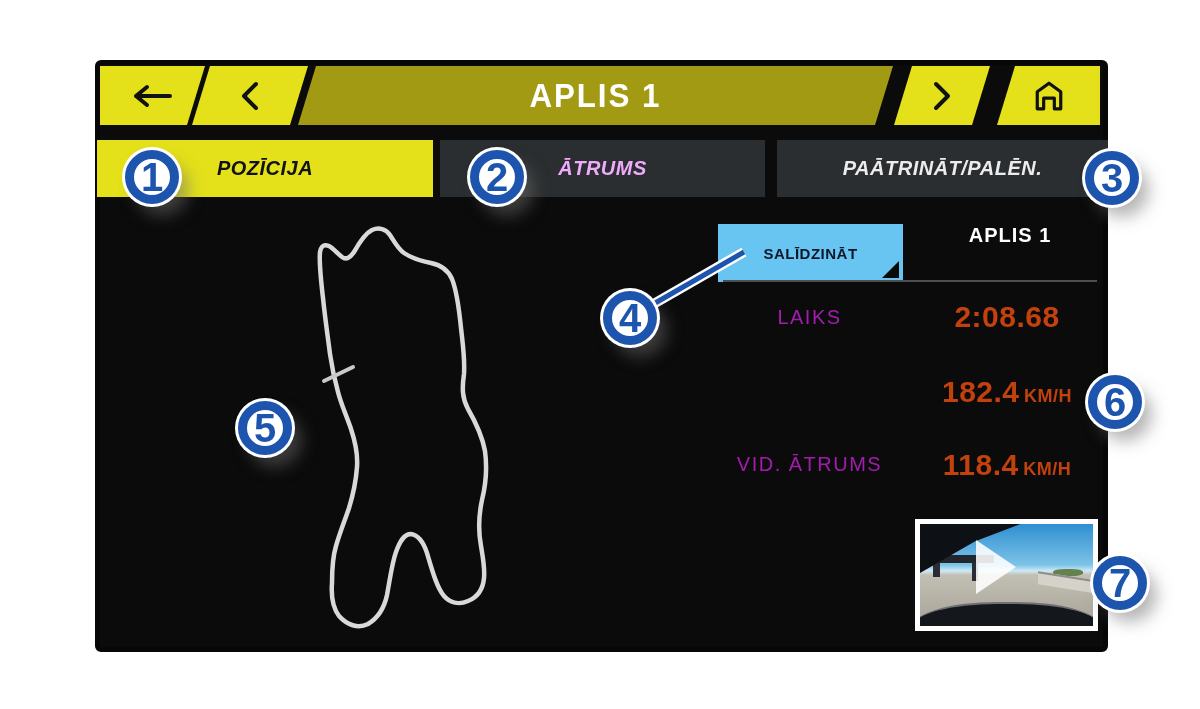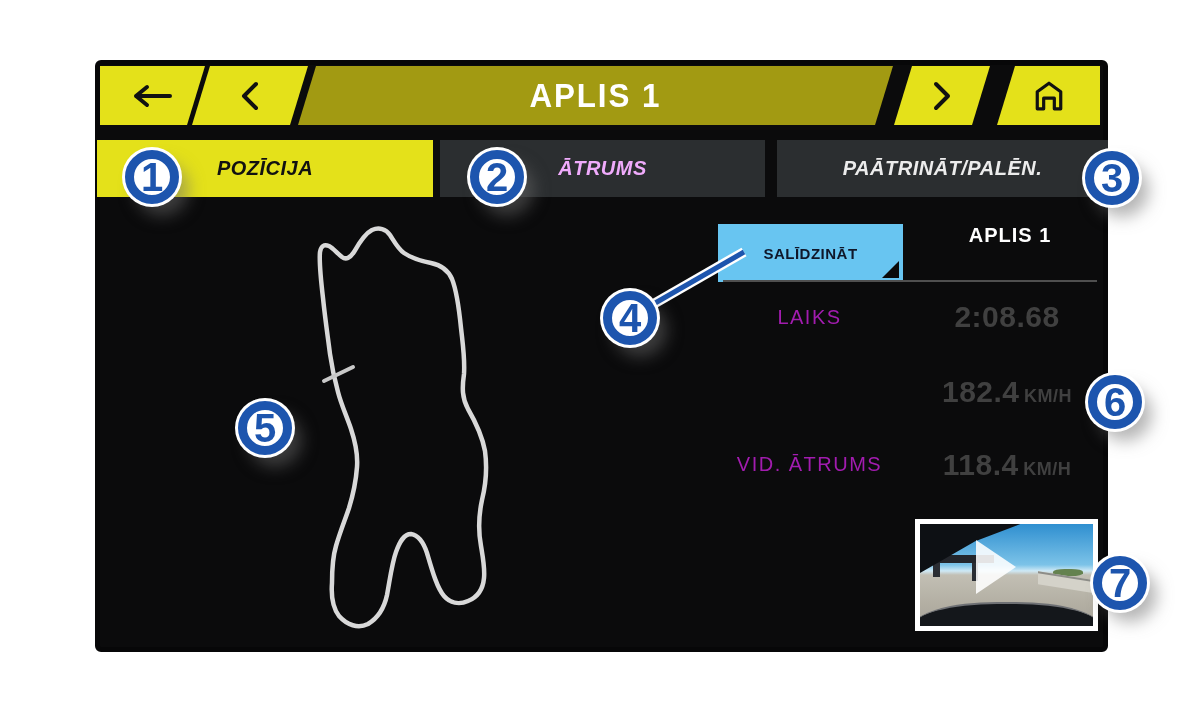--- a/index.html
+++ b/index.html
@@ -41,21 +41,21 @@
   .compare-btn{position:absolute;left:718px;top:208px;width:185px;height:58px;background:var(--compare);
     display:flex;align-items:center;justify-content:center;color:#0f172a;font-weight:bold;font-size:15px;
     letter-spacing:.5px;cursor:pointer;margin-top:16px;}
   .compare-btn::after{content:"";position:absolute;right:4px;bottom:4px;width:0;height:0;
     border-left:17px solid transparent;border-bottom:17px solid #0a0a0a;}
   .col-header{position:absolute;left:930px;top:224px;width:160px;text-align:center;color:#fff;
     font-weight:bold;font-size:20px;letter-spacing:1px;}
   .divider{position:absolute;left:723px;top:280px;width:374px;height:2px;background:#4f4f4f;}
   .stat-label{position:absolute;left:702px;width:215px;text-align:center;color:#a21caf;
     font-size:20px;letter-spacing:1.5px;}
-  .stat-value{position:absolute;left:903px;width:208px;text-align:center;color:#404040;font-weight:bold;}
+  .stat-value{position:absolute;left:903px;width:208px;text-align:center;color:#c2410c;font-weight:bold;}
   .stat-value .num{font-size:30px;letter-spacing:.5px;}
   .stat-value .unit{font-size:18px;letter-spacing:.5px;}
 
   
   .thumb{position:absolute;left:915px;top:519px;width:183px;height:112px;background:#fff;padding:5px;cursor:pointer;}
   .thumb-inner{position:relative;width:100%;height:100%;overflow:hidden;
     background:linear-gradient(#2f8fd0 0%,#7cc3e8 40%,#cfe9f5 46%,#c2bfb4 50%,#b3afa3 78%,#a8a49a 100%);}
   .t-wedge{position:absolute;left:0;top:0;width:58%;height:48%;background:#0d1014;
     clip-path:polygon(0 0,100% 0,55% 35%,0 100%);}
   .t-gantry{position:absolute;left:3%;top:30%;width:40%;height:8%;background:#23262c;}

